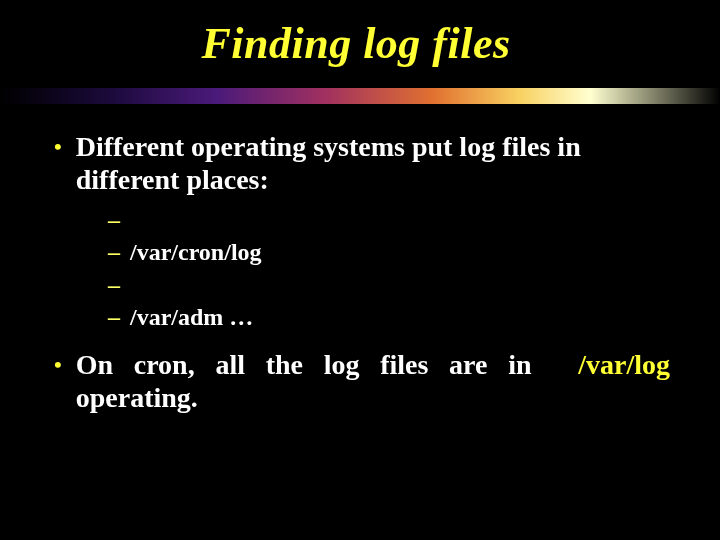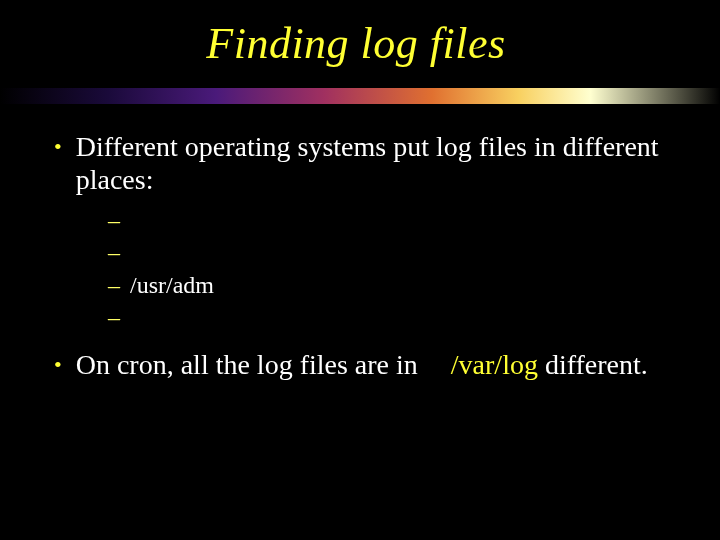--- a/index.html
+++ b/index.html
@@ -9,20 +9,21 @@
     height: 540px;
     background: #000;
     font-family: "Times New Roman", Times, serif;
     overflow: hidden;
   }
   .slide {
     width: 712px;
     height: 540px;
     position: relative;
     box-sizing: border-box;
+    font-weight: bold;
   }
   .title {
     color: #ffff33;
     font-style: italic;
     font-size: 44px;
     text-align: center;
     padding-top: 18px;
     letter-spacing: 0.5px;
   }
   .gradient-bar {
@@ -98,31 +99,32 @@
       <div class="dot">•</div>
       <div class="txt">Different operating systems put log files in different places:</div>
     </div>
 
     <div class="sublist">
       <div class="bullet-l2">
         <div class="dash">–</div>
       </div>
       <div class="bullet-l2">
         <div class="dash">–</div>
+        <div>/var/cron/log</div>
       </div>
       <div class="bullet-l2">
         <div class="dash">–</div>
-        <div>/usr/adm</div>
       </div>
       <div class="bullet-l2">
         <div class="dash">–</div>
+        <div>/var/adm …</div>
       </div>
     </div>
 
     <div class="bullet-l1">
       <div class="dot">•</div>
       <div class="txt justify">
-        <span>On cron, all the log files are in </span><span class="hl">/var/log</span><span> different.</span>
+        <span>On cron, all the log files are in </span><span class="hl">/var/log</span><span> operating.</span>
       </div>
     </div>
 
   </div>
 </div>
 
 </body></html>

